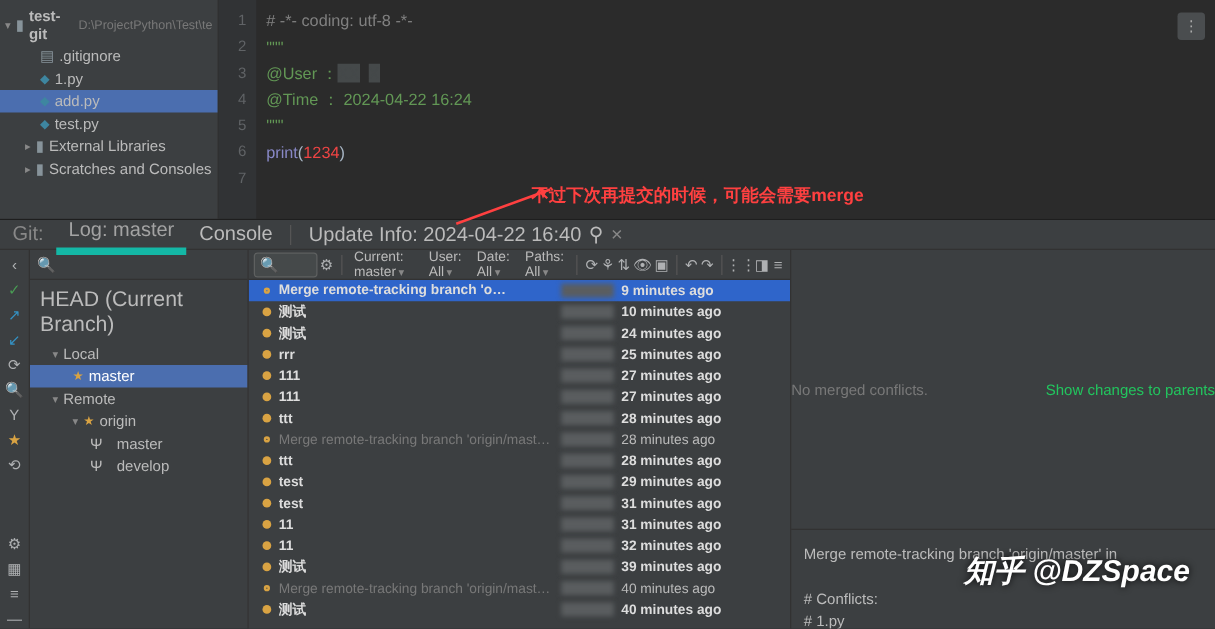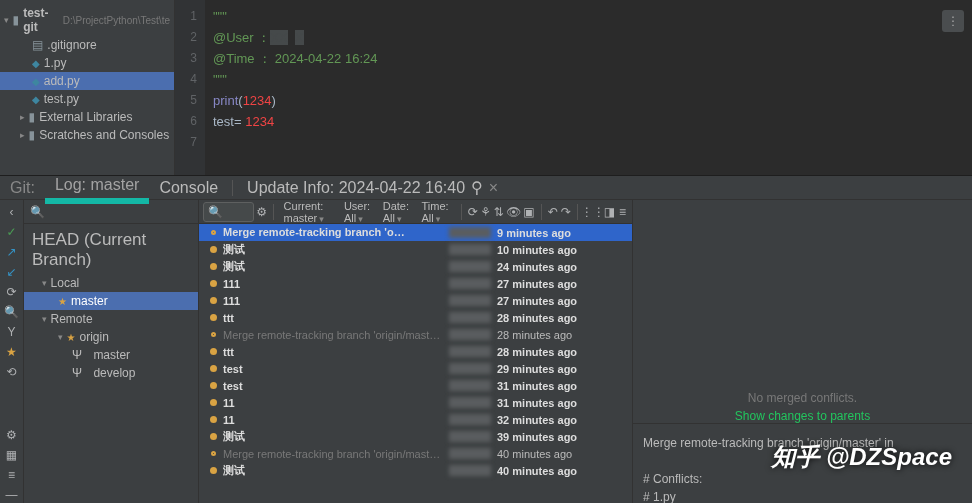--- a/index.html
+++ b/index.html
@@ -62,21 +62,21 @@
 .dot{width:7px;height:7px;border-radius:50%;background:#d9a343}
 .dot.merge{background:transparent;border:2px solid #d9a343;width:5px;height:5px}
 .msg{flex:0 0 220px;white-space:nowrap;overflow:hidden;text-overflow:ellipsis}
 .msg.dimmed{color:#787878}
 .tags{display:inline-flex;gap:2px;margin-left:4px}
 .tag{background:#3b514d;color:#a8c023;padding:0 4px;border-radius:2px;font-size:10px;border:1px solid #5e7a5e}
 .tag.yellow{background:#6b5a2e;color:#d9c68a;border-color:#8a7536}
 .author{flex:0 0 42px;background:#5a5d5f;margin:2px 6px;height:11px;filter:blur(2px)}
 .time{flex:0 0 110px;color:#bbb}
 .details-col{width:340px;border-left:1px solid #323232;display:flex;flex-direction:column;background:#3c3f41}
-.details-top{flex:1;display:flex;flex-direction:column;align-items:center;justify-content:flex-end;color:#787878;gap:4px}
+.details-top{flex:1;display:flex;flex-direction:row;align-items:center;justify-content:space-between;color:#787878;gap:4px}
 .details-link{color:#22c55e;cursor:pointer}
 .details-bottom{border-top:1px solid #323232;padding:10px;font-family:Consolas,monospace;font-size:12px;color:#bbb;line-height:18px;height:80px;overflow:hidden}
 .watermark{position:absolute;right:20px;bottom:30px;color:#fff;font-size:24px;font-style:italic;font-weight:bold;font-family:'Microsoft YaHei',sans-serif;text-shadow:0 0 6px rgba(0,0,0,.9);pointer-events:none}
 .chev{font-size:9px;color:#888}
 </style>
 </head>
 <body>
 
 <div class="top-area">
   <div class="project-tree">
@@ -118,26 +118,30 @@
     <div class="gutter">
       <div>1</div>
         <div>2</div>
         <div>3</div>
         <div>4</div>
         <div>5</div>
         <div>6</div>
         <div>7</div>
     </div>
     <div class="code">
+      <div class="cm-comment"># -*- coding: utf-8 -*-</div>
       <div class="cm-string">"""</div>
       <div><span class="cm-string">@User ：</span><span style="background:#45494a;color:#45494a">XX</span>&nbsp;&nbsp;<span style="background:#45494a;color:#45494a">X</span></div>
       <div class="cm-string">@Time ： 2024-04-22 16:24</div>
       <div class="cm-string">"""</div>
       <div><span class="cm-builtin">print</span><span>(</span><span class="cm-num">1234</span><span>)</span></div>
-      <div><span>test</span><span>= </span><span class="cm-num">1234</span></div>
+    </div>
+    <div class="annotation" style="top:148px;left:250px">
+      <div class="arrow" style="left:-60px;top:30px"></div>
+      <span>不过下次再提交的时候，可能会需要merge</span>
     </div>
     <div class="more-btn">⋮</div>
   </div>
 </div>
 
 <div class="git-panel">
   <div class="git-tabs">
     <span class="git-tab" style="color:#888">Git:</span>
     <span class="git-tab active">Log: master</span>
     <span class="git-tab">Console</span>
@@ -199,21 +203,21 @@
     <div class="commits-col">
       <div class="commits-toolbar">
         <div class="search-box">
             <span style="color:#888">🔍</span>
           </div>
         <span class="tool-ico">⚙</span>
         <span class="tb-sep"></span>
         <span class="tb-filter"><span>Current:</span> <span>master</span><span class="dd">▾</span></span>
         <span class="tb-filter"><span>User:</span> <span>All</span><span class="dd">▾</span></span>
         <span class="tb-filter"><span>Date:</span> <span>All</span><span class="dd">▾</span></span>
-        <span class="tb-filter"><span>Time:</span> <span>All</span><span class="dd">▾</span></span>
+        <span class="tb-filter"><span>Paths:</span> <span>All</span><span class="dd">▾</span></span>
         <span class="tb-sep"></span>
         <span class="tb-ico">⟳</span>
         <span class="tb-ico">⚘</span>
         <span class="tb-ico">⇅</span>
         <span class="tb-ico">👁</span>
         <span class="tb-ico">▣</span>
         <span class="tb-sep"></span>
         <span class="tb-ico">↶</span>
         <span class="tb-ico">↷</span>
         <span class="tb-sep"></span>
@@ -245,20 +249,28 @@
               <span class="dot"></span>
             </span>
     <span class="msg">测试</span>
     <span class="author"></span>
     <span class="time">24 minutes ago</span>
           </div>
           <div class="commit-row bold">
             <span class="graph-cell">
               <span class="dot"></span>
             </span>
+    <span class="msg">rrr</span>
+    <span class="author"></span>
+    <span class="time">25 minutes ago</span>
+          </div>
+          <div class="commit-row bold">
+            <span class="graph-cell">
+              <span class="dot"></span>
+            </span>
     <span class="msg">111</span>
     <span class="author"></span>
     <span class="time">27 minutes ago</span>
           </div>
           <div class="commit-row bold">
             <span class="graph-cell">
               <span class="dot"></span>
             </span>
     <span class="msg">111</span>
     <span class="author"></span>

